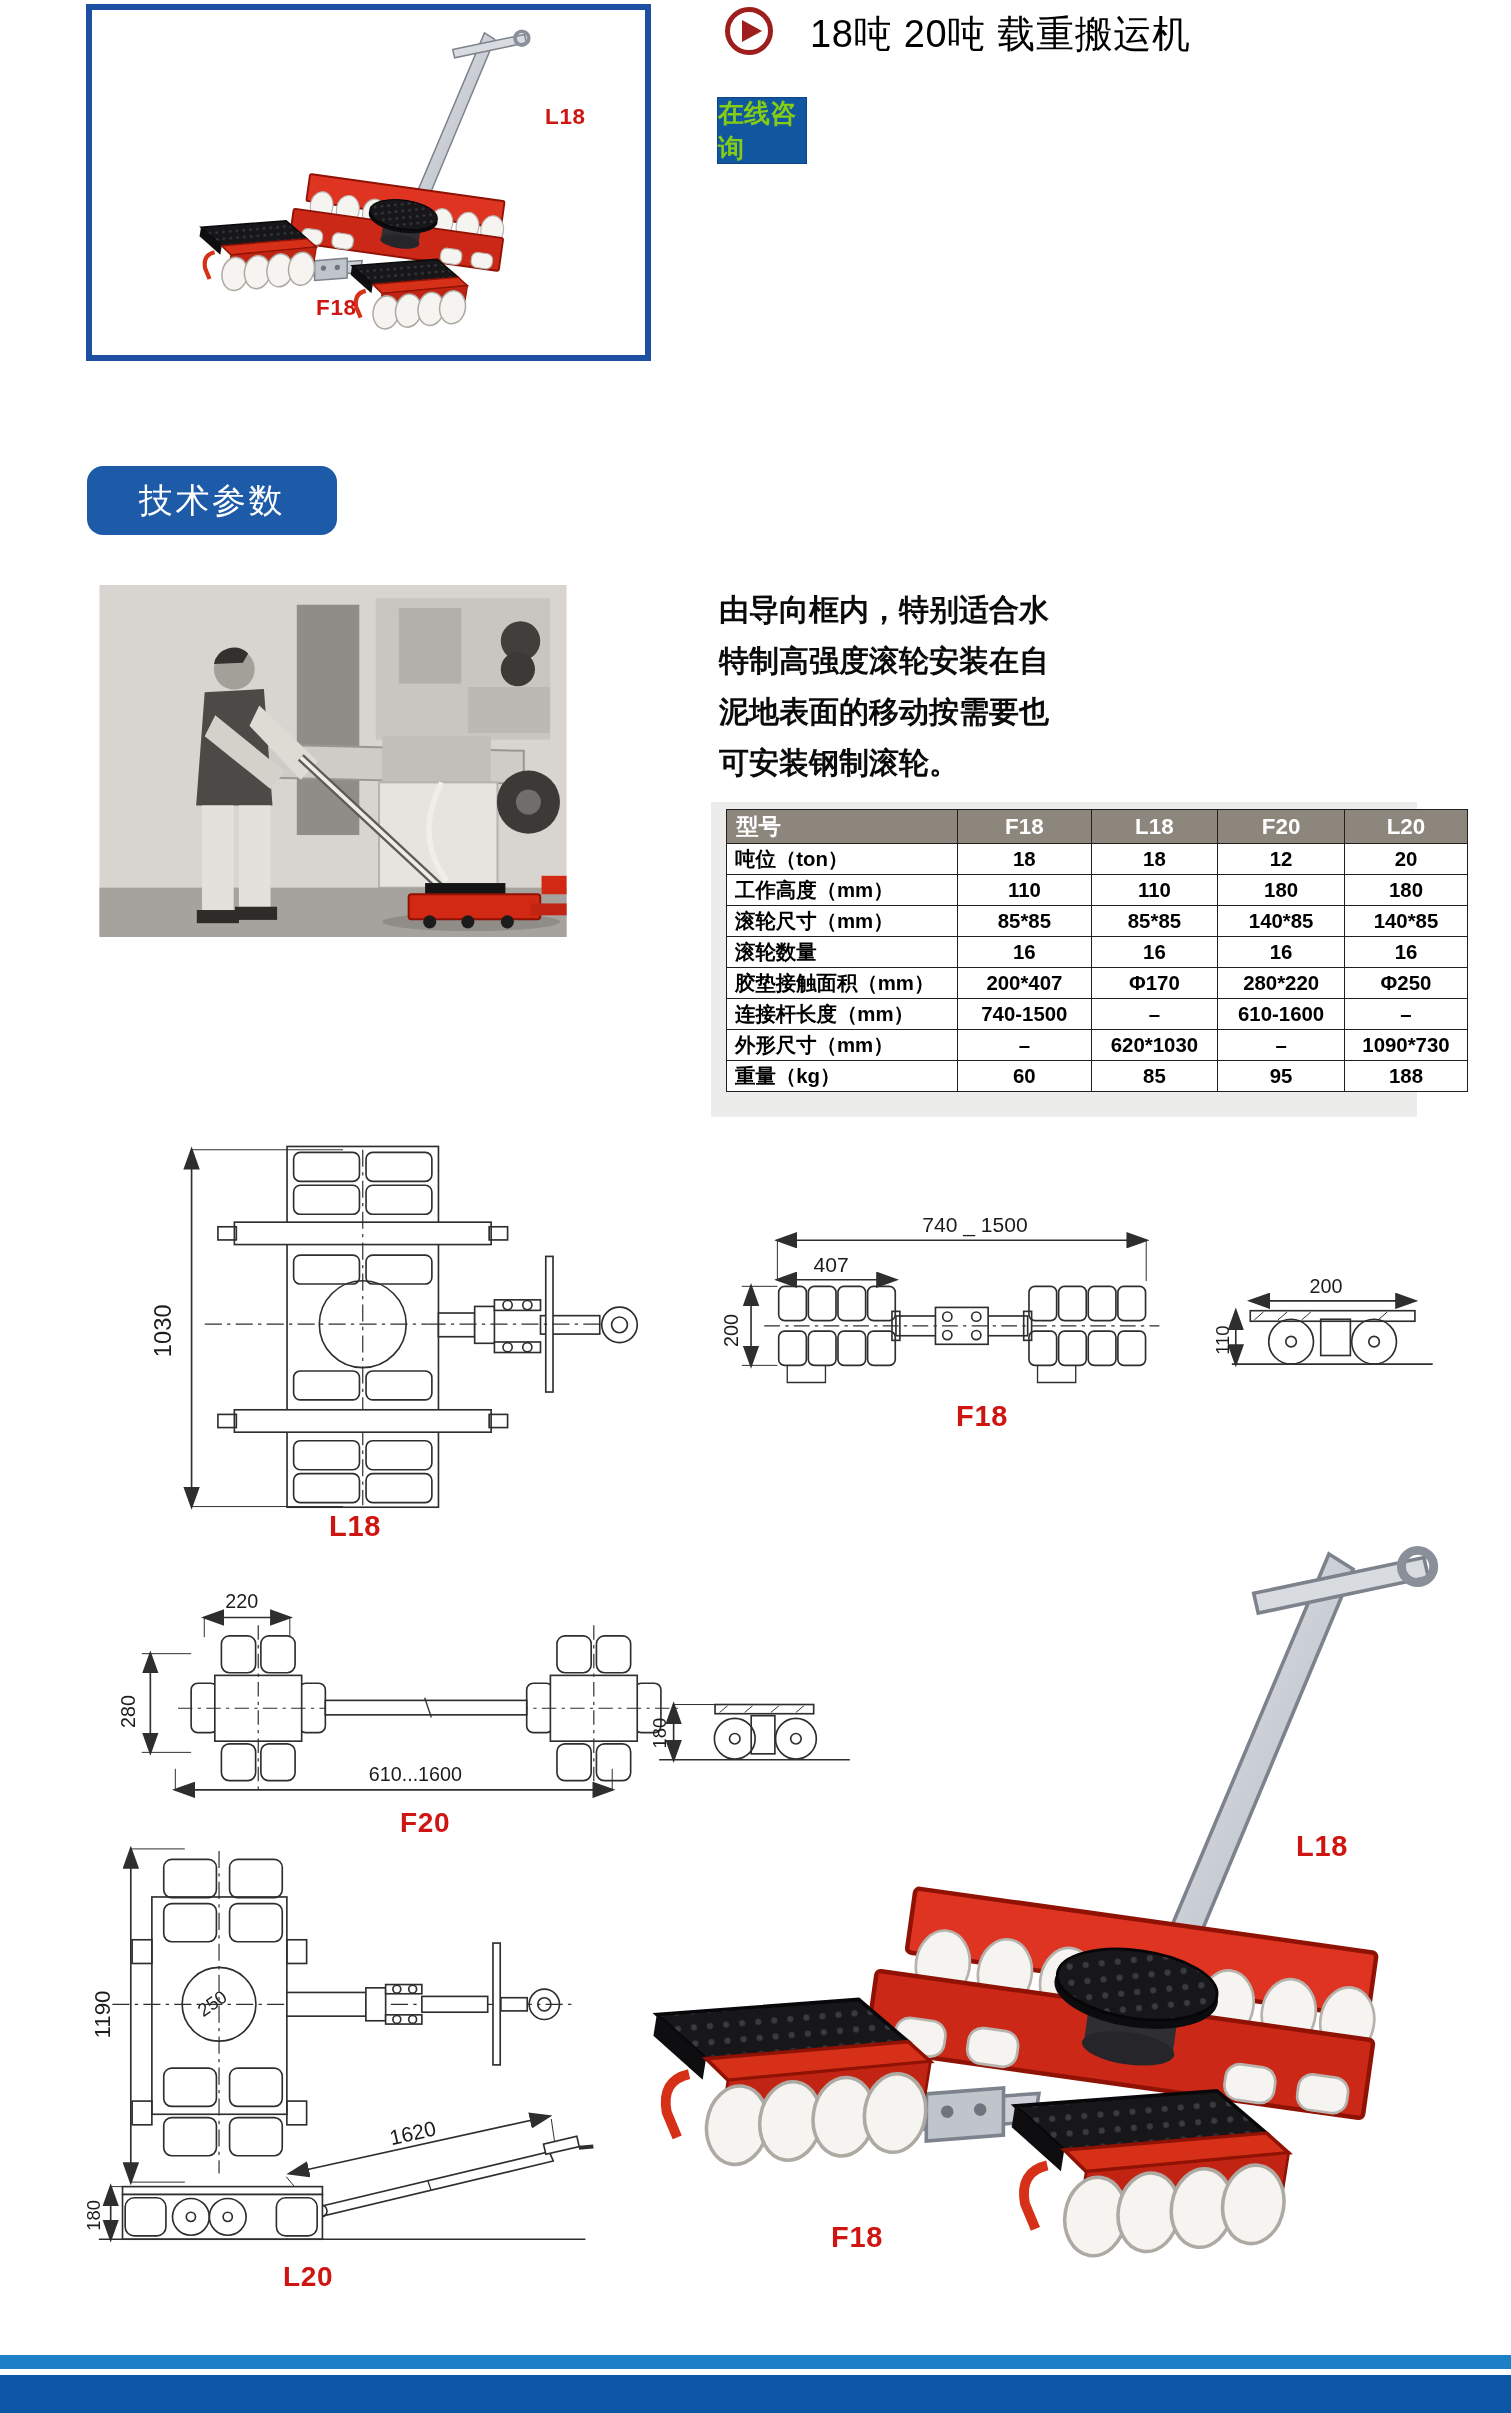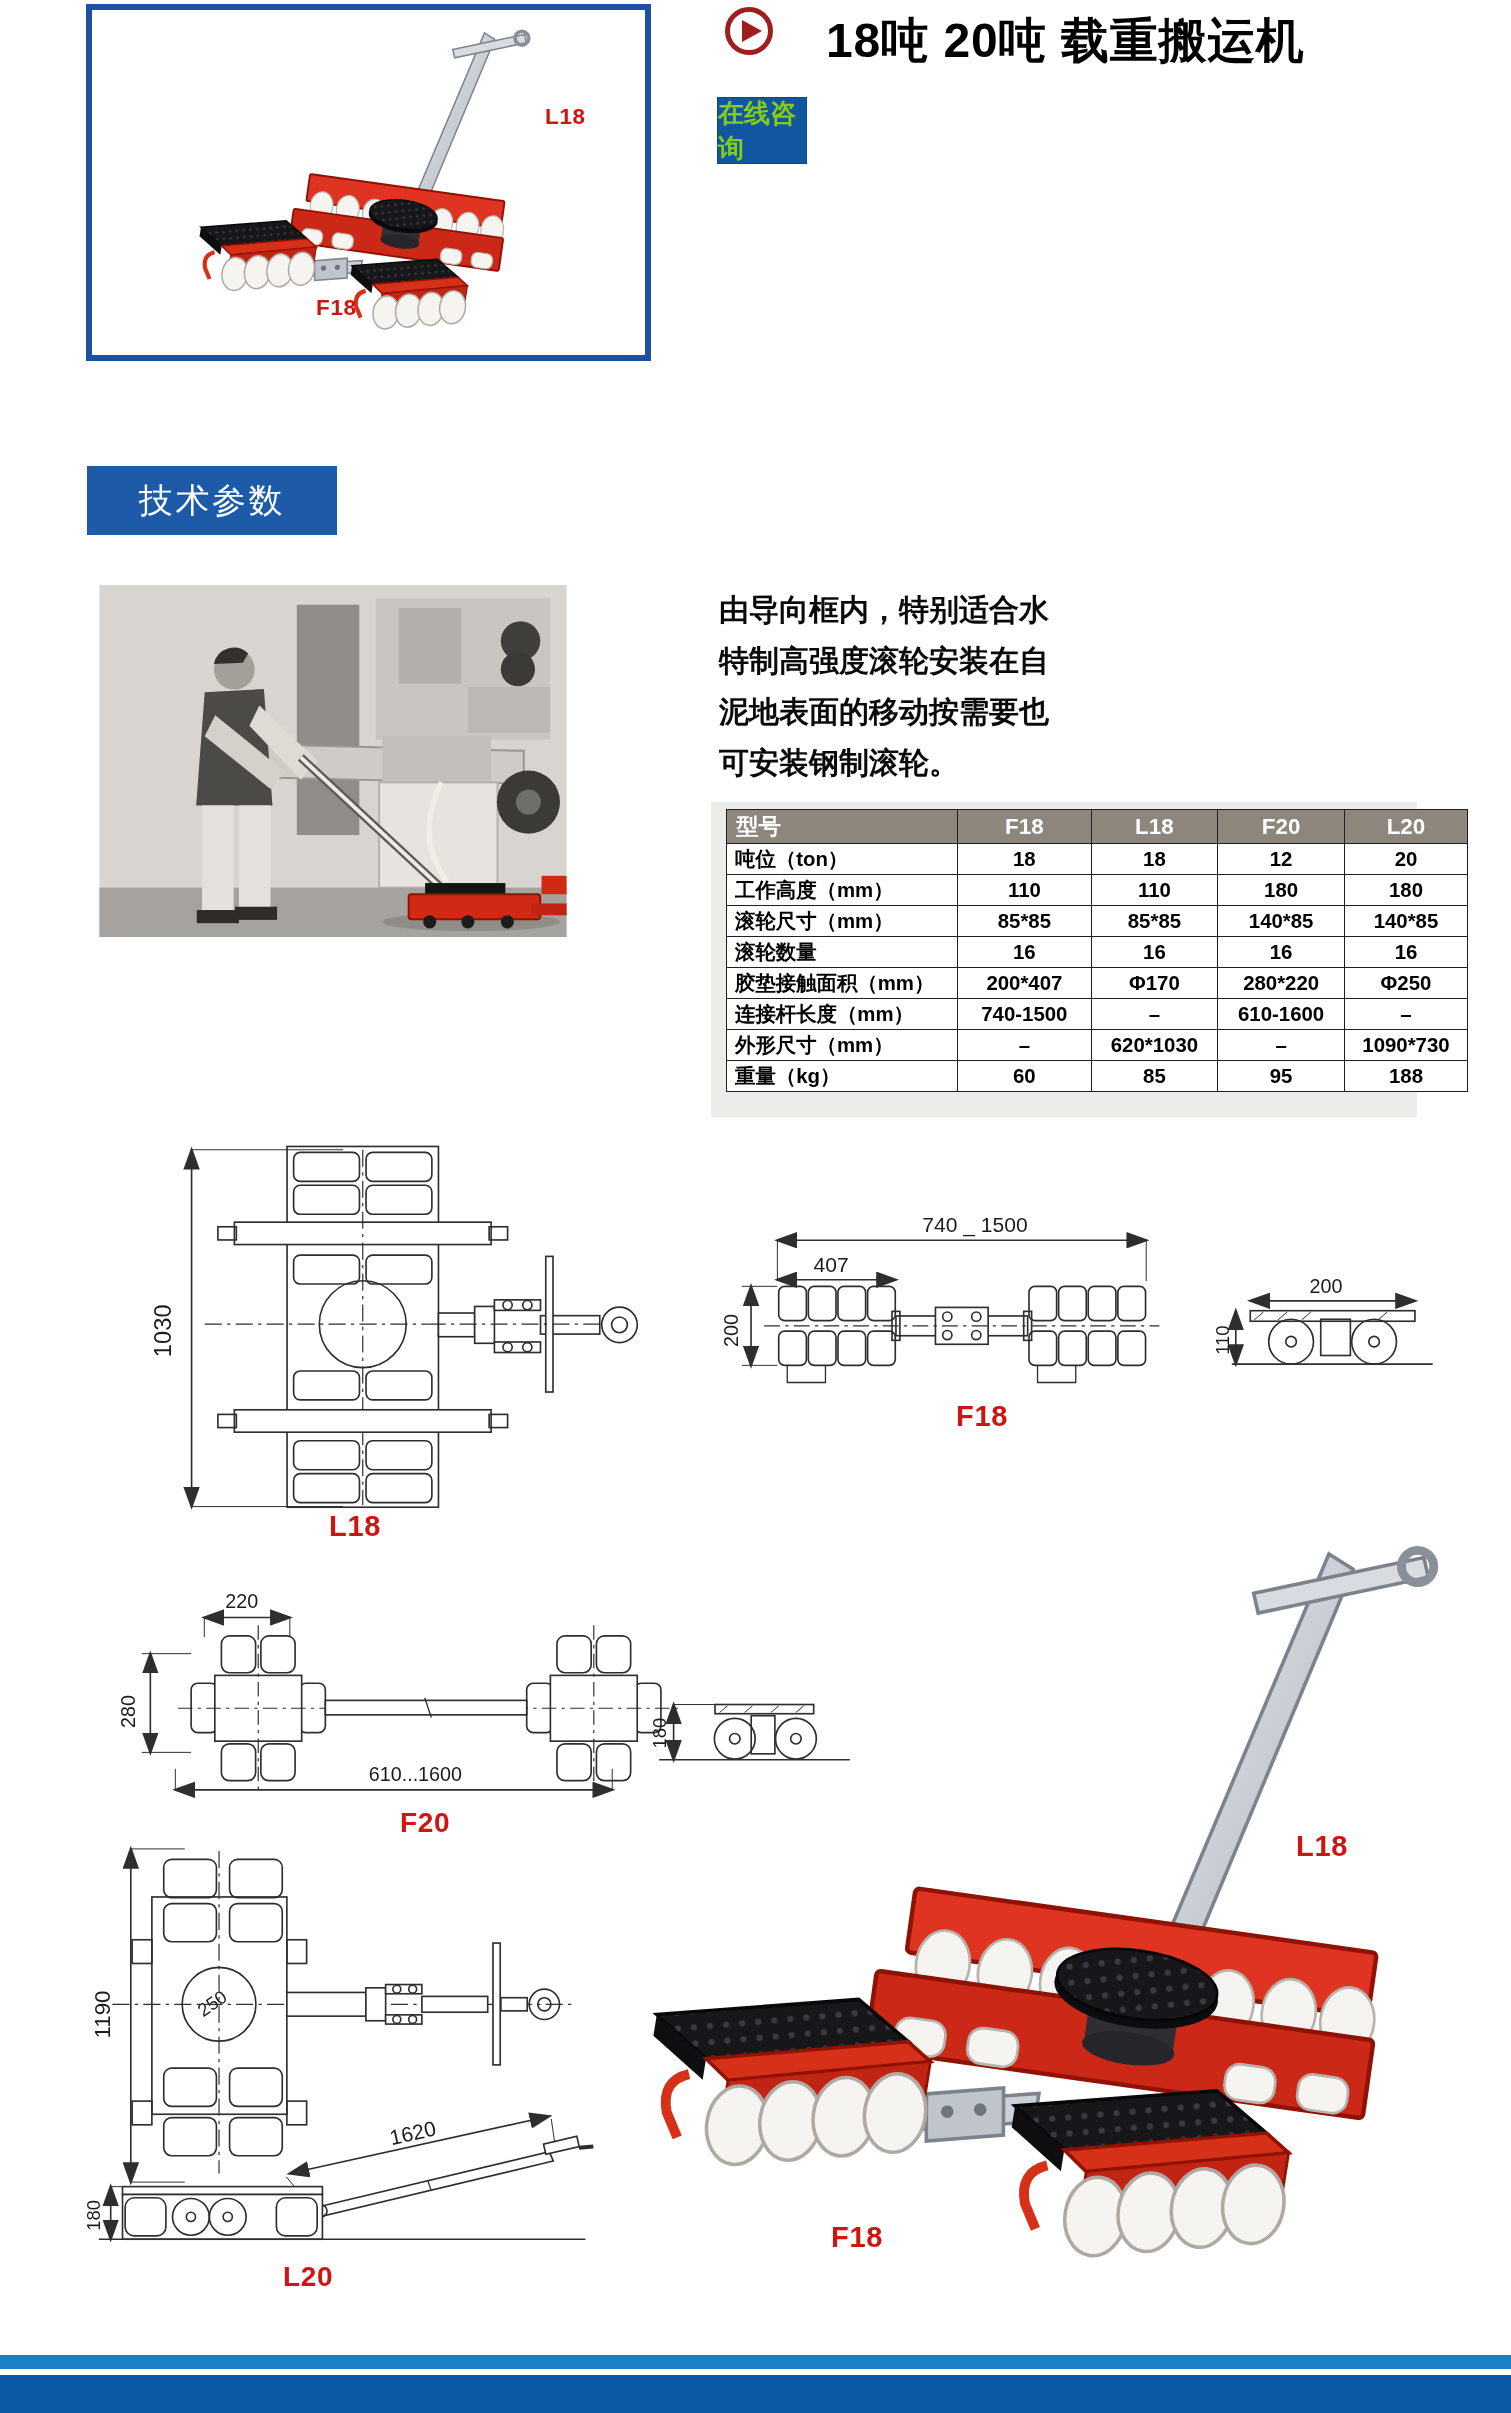--- a/index.html
+++ b/index.html
@@ -7,26 +7,26 @@
           font-family:"Liberation Sans", sans-serif;color:#111;}
   .abs{position:absolute;}
   
   .hero-box{left:86px;top:4px;width:553px;height:345px;border:6.6px solid #1d4fa3;background:#ffffff;}
   .red-label{position:absolute;color:#cf1511;font-weight:bold;font-size:28px;letter-spacing:0.7px;}
   
   .title-icon{left:725px;top:6.6px;width:38px;height:38px;border:5.3px solid #9e1d1d;border-radius:50%;
               background:#fff;display:flex;align-items:center;justify-content:center;}
   .title-icon .tri{width:0;height:0;border-left:20px solid #9e1d1d;border-top:11.2px solid transparent;
                    border-bottom:11.2px solid transparent;margin-left:6.6px;}
-  .page-title{left:810px;top:9.2px;font-size:48px;font-weight:bold;color:#000;letter-spacing:0.7px;white-space:nowrap;margin-left:16px;}
+  .page-title{left:810px;top:9.2px;font-size:38px;font-weight:normal;color:#000;letter-spacing:0.7px;white-space:nowrap;}
   .consult-btn{left:717px;top:97px;width:88px;height:65px;background:#11579f;border:1.3px solid #0c4687;
                color:#84cc16;font-size:26px;font-weight:bold;display:flex;align-items:center;justify-content:center;
                cursor:pointer;}
   .section-hdr{left:87px;top:466px;width:250px;height:69px;background:#1d5aa8;color:#fff;font-size:34px;
-               display:flex;align-items:center;justify-content:center;letter-spacing:2.6px;}
+               display:flex;align-items:center;justify-content:center;letter-spacing:2.6px;border-radius:16px;}
   
   .desc{left:719px;top:584px;width:448px;font-size:30px;font-weight:bold;line-height:51px;color:#0a0a0a;}
   
   .table-back{left:711px;top:802px;width:706px;height:315px;background:#ececea;}
   table.spec{position:absolute;left:726px;top:809px;width:742px;border-collapse:collapse;table-layout:fixed;
              background:#fff;}
   table.spec th, table.spec td{border:1.3px solid #1f1f1f;font-weight:bold;overflow:hidden;white-space:nowrap;}
   table.spec th{background:#8d867c;color:#fff;font-size:22.4px;height:29px;}
   table.spec td{font-size:20.4px;height:28px;text-align:center;color:#000;margin-top:20px;}
   table.spec td.lbl{text-align:left;padding-left:8px;}

